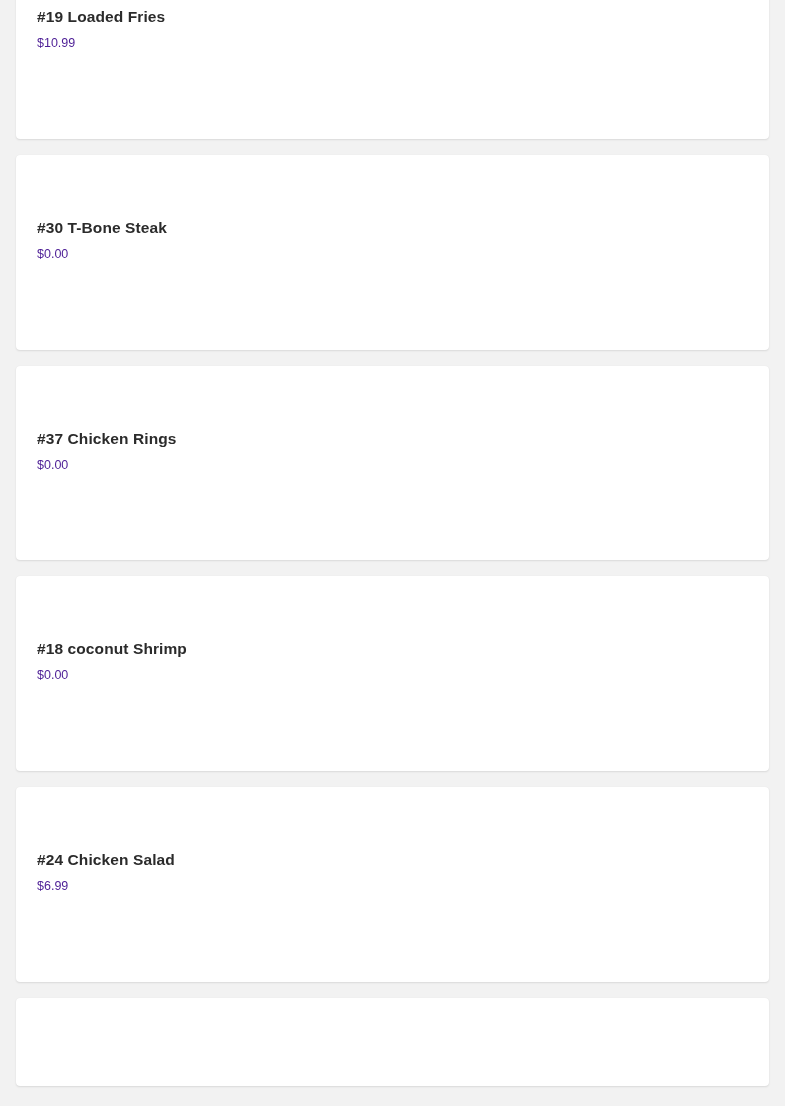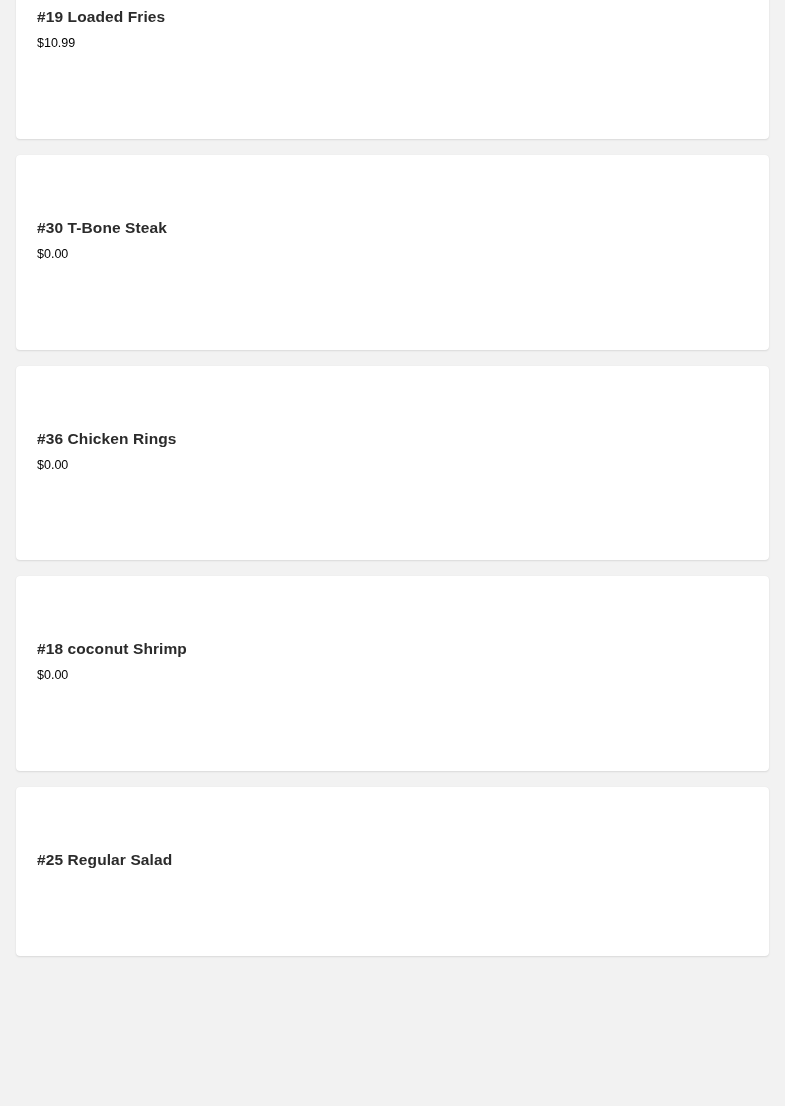--- a/index.html
+++ b/index.html
@@ -34,21 +34,21 @@
   .item-title {
     font-size: 15.5px;
     font-weight: bold;
     color: #2b2b2b;
     letter-spacing: 0.1px;
     padding-top: 64px;
     line-height: 1.1;
   }
   .item-price {
     font-size: 12.5px;
-    color: #000000;
+    color: #4c1d95;
     margin-top: 12px;
     line-height: 1.1;
   }
   .card-body-spacer {
     height: 88px;
   }
 </style>
 </head>
 <body>
 
@@ -60,30 +60,34 @@
     <div class="card-body-spacer"></div>
   </div>
 
   <div class="menu-card">
     <div class="item-title">#30 T-Bone Steak</div>
     <div class="item-price">$0.00</div>
     <div class="card-body-spacer"></div>
   </div>
 
   <div class="menu-card">
-    <div class="item-title">#36 Chicken Rings</div>
+    <div class="item-title">#37 Chicken Rings</div>
     <div class="item-price">$0.00</div>
     <div class="card-body-spacer"></div>
   </div>
 
   <div class="menu-card">
     <div class="item-title">#18 coconut Shrimp</div>
     <div class="item-price">$0.00</div>
     <div class="card-body-spacer"></div>
   </div>
 
+  <div class="menu-card">
+    <div class="item-title">#24 Chicken Salad</div>
+    <div class="item-price">$6.99</div>
+    <div class="card-body-spacer"></div>
+  </div>
 
   <div class="menu-card">
-    <div class="item-title">#25 Regular Salad</div>
     <div class="card-body-spacer"></div>
   </div>
 
 </div>
 
 </body></html>

